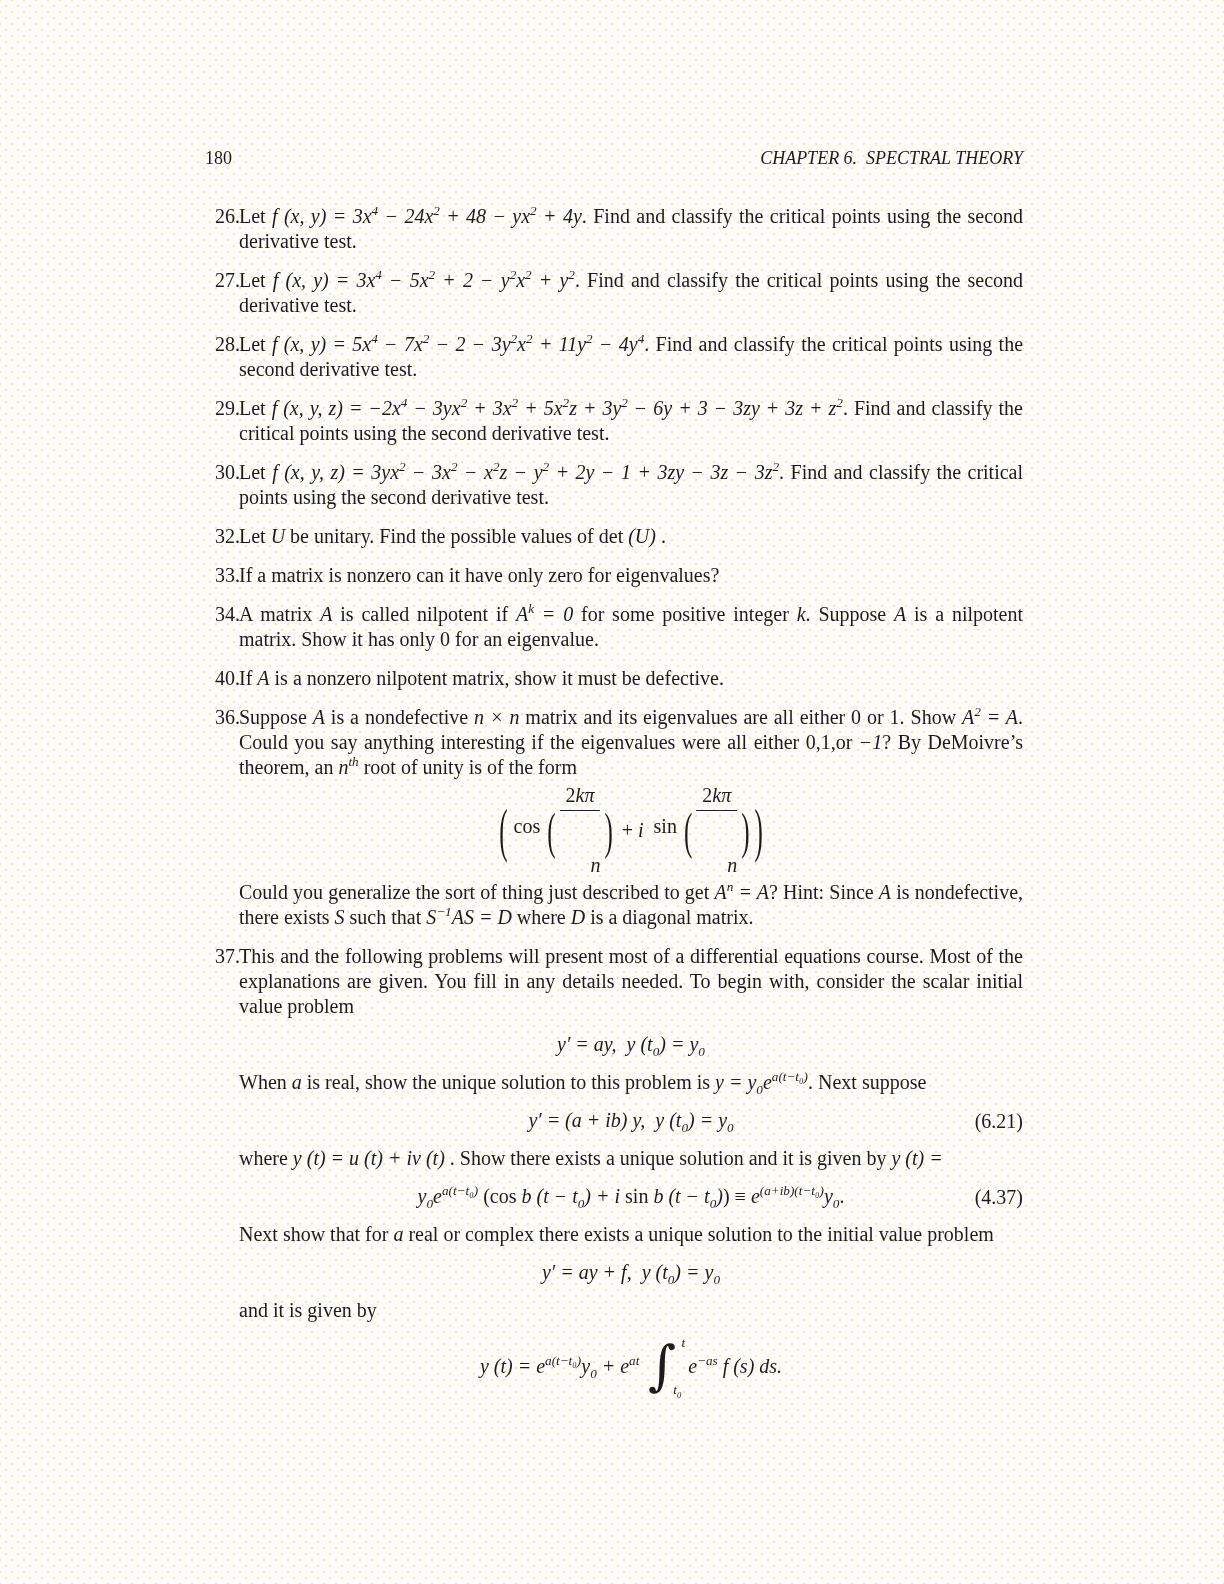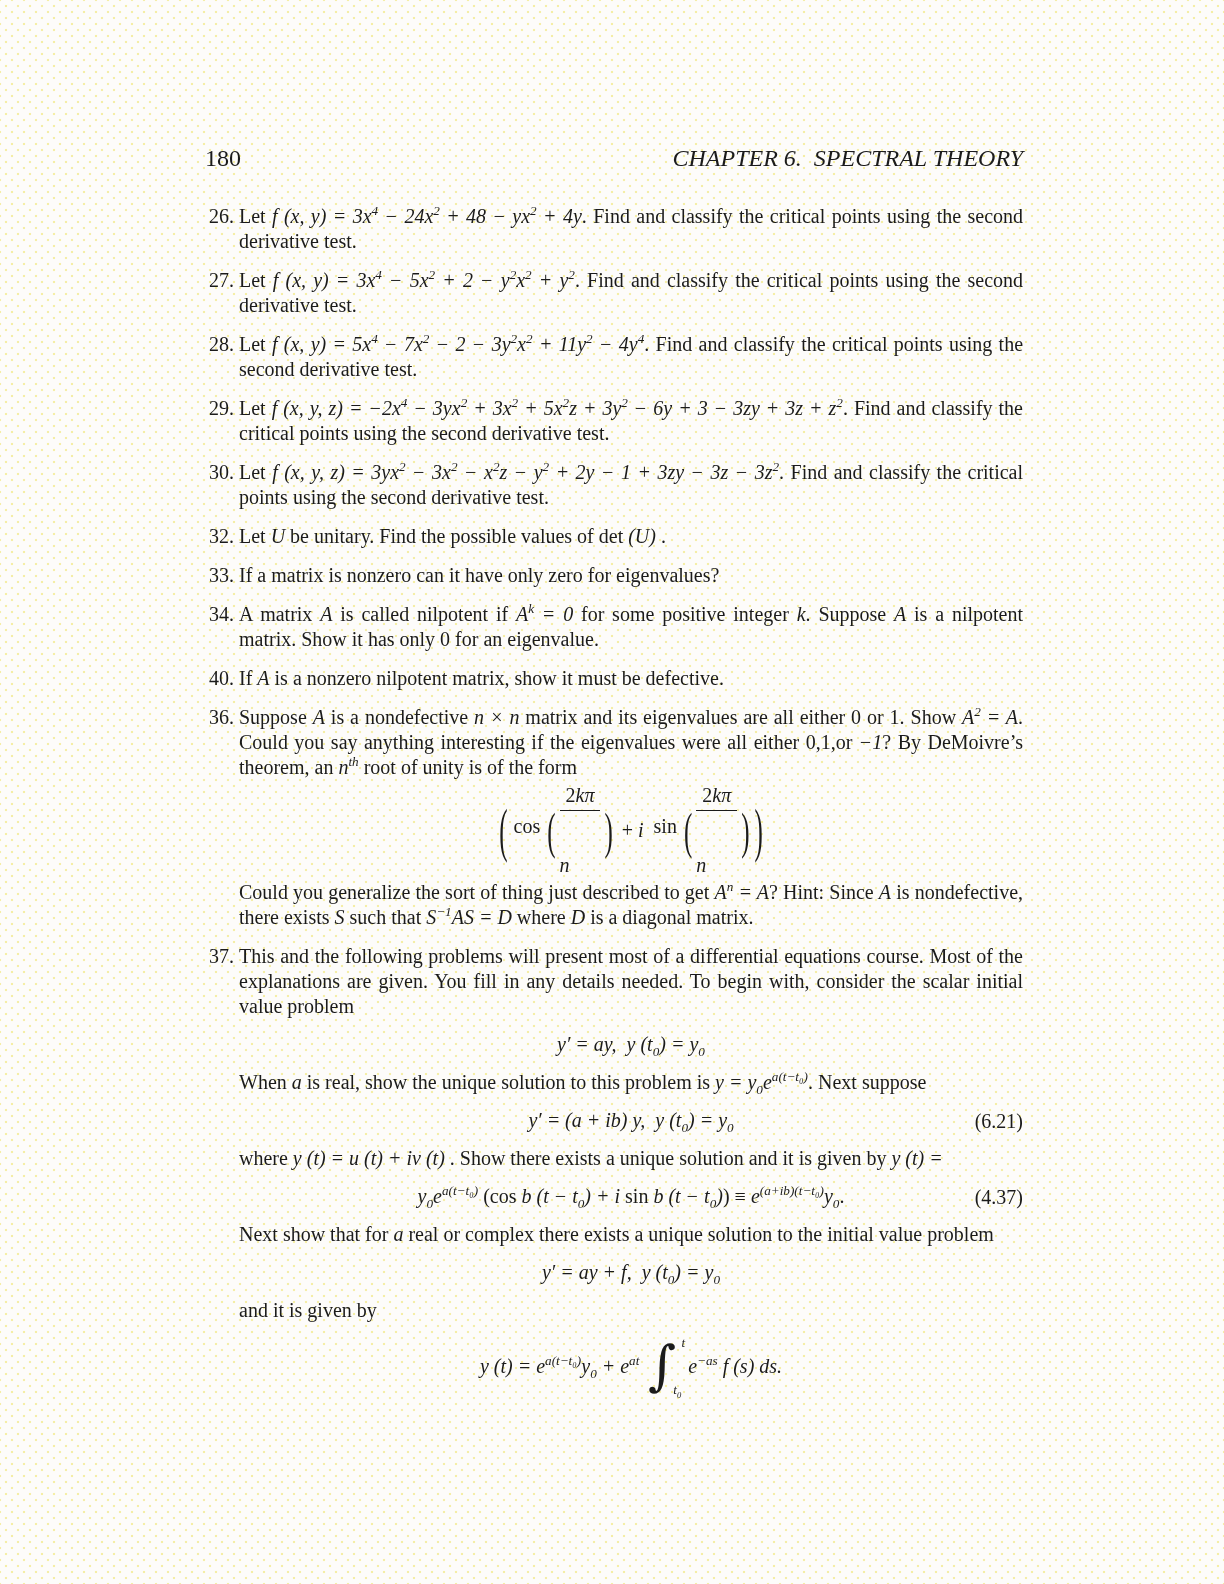--- a/index.html
+++ b/index.html
@@ -16,45 +16,45 @@
     background-color:var(--paper);
     background-image:
       radial-gradient(circle, var(--dot) 1.1px, transparent 1.6px),
       radial-gradient(circle, var(--dot) 1.1px, transparent 1.6px);
     background-size:12px 12px;
     background-position:0 0, 6px 6px;
   }
   .pagehead{
     position:absolute;left:205px;top:146px;width:818px;
     display:flex;justify-content:space-between;align-items:baseline;
-    font-size:24px;line-height:24px;
+    font-size:18px;line-height:24px;
   }
   .chap{font-style:italic;margin-left:28px;}
   .content{position:absolute;left:205px;top:204px;width:818px;}
   .problem{position:relative;padding-left:34px;margin-bottom:14px;font-size:20px;line-height:25px;}
-  .pnum{position:absolute;left:4px;top:0;}
+  .pnum{position:absolute;left:10px;top:0;}
   .para{margin:0;text-align:justify;}
   .mi{font-style:italic;}
   sup{font-size:66%;line-height:0;vertical-align:super;}
   sub{font-size:66%;line-height:0;vertical-align:sub;}
   b{font-weight:normal;}
 
   
   .eq{position:relative;text-align:center;margin:13px 0;}
   .eq-body{display:inline-block;}
   .eq-tag{position:absolute;right:0;top:50%;transform:translateY(-50%);}
 
   
   .dm-eq{display:flex;align-items:center;justify-content:center;height:66px;margin:17px 0;}
   .paren{display:inline-block;font-size:25px;line-height:1;transform-origin:center;}
   .paren.inner{transform:scaleY(2.0);margin:0 2px;}
   .paren.outer{transform:scaleY(2.35);margin:0 3px;}
   .fn{margin:0 5px 8px 3px;}
   .mid{margin:0 7px;}
-  .frac{display:inline-flex;flex-direction:column;align-items:flex-start;margin:0 2px;line-height:1.15;gap:40px;}
+  .frac{display:inline-flex;flex-direction:column;align-items:flex-end;margin:0 2px;line-height:1.15;gap:40px;}
   .fnum{padding:0 6px 3px;border-bottom:1.4px solid var(--ink);}
   .fden{padding-top:3px;}
 
   
   .int-eq .eq-body{display:inline-flex;align-items:center;}
   .integral{display:inline-flex;align-items:center;margin:0 3px 0 9px;}
   .int-glyph{font-family:"DejaVu Serif","DejaVu Sans",serif;font-size:54px;line-height:.92;}
   .int-lims{display:inline-flex;flex-direction:column;justify-content:space-between;height:60px;font-size:13px;line-height:1;}
   .int-sup{margin-left:5px;}
   .int-sub{margin-left:-7px;}

